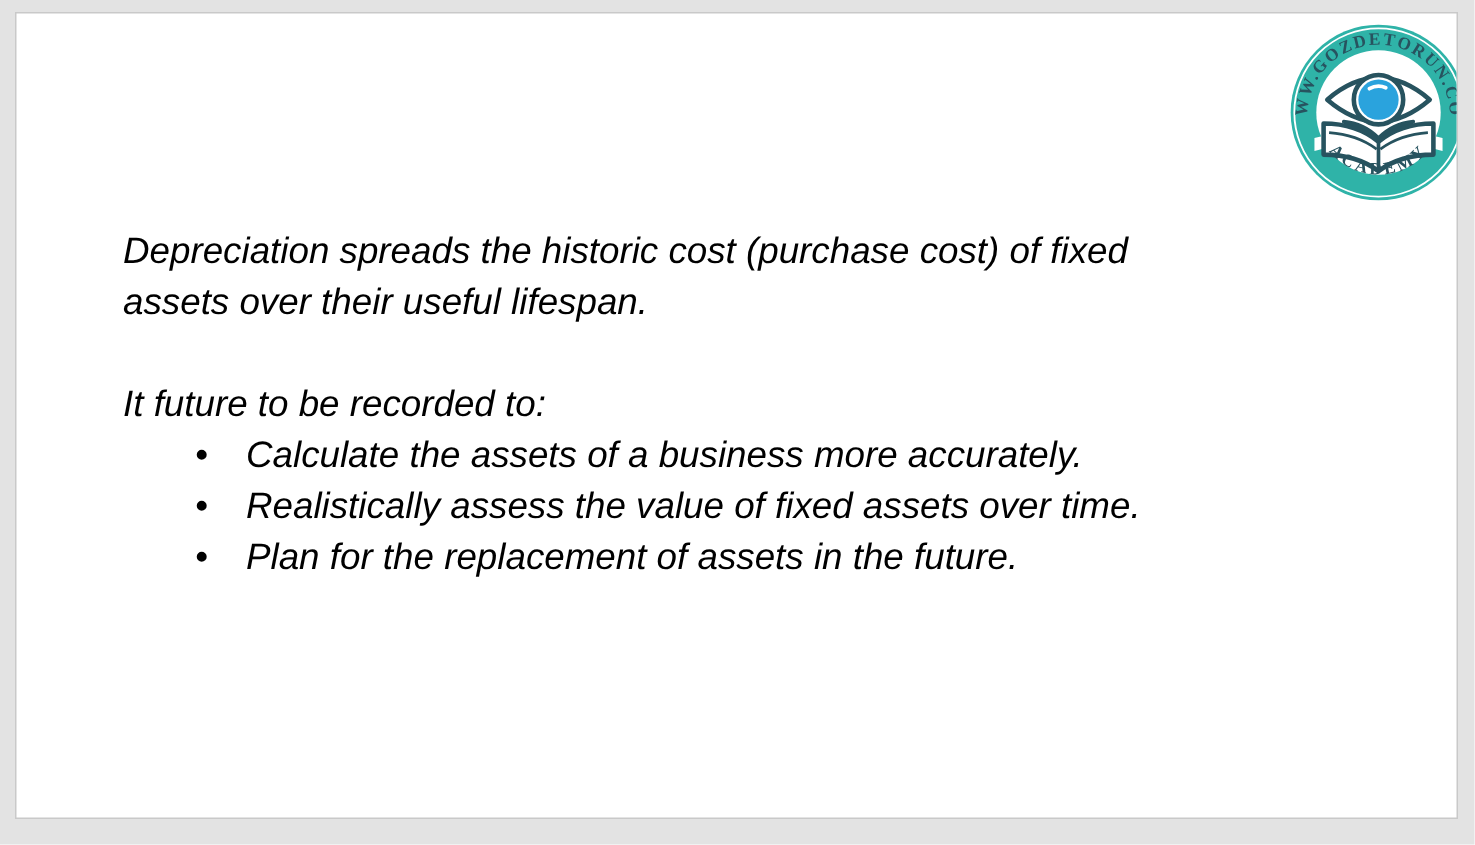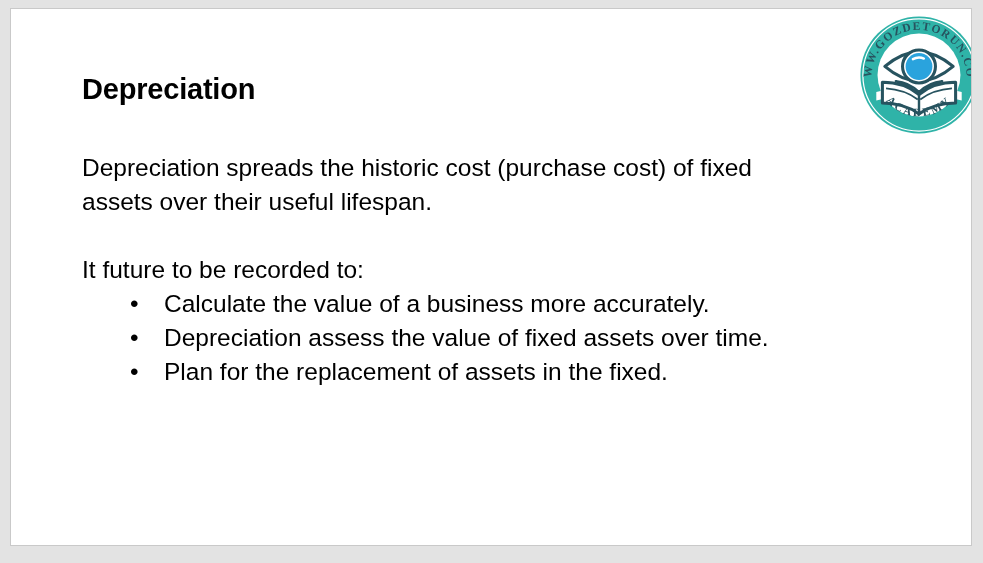--- a/index.html
+++ b/index.html
@@ -40,20 +40,21 @@
     white-space: nowrap;
   }
   .body-block {
     position: absolute;
     left: 71px;
     top: 142px;
     width: 800px;
     font-size: 24.5px;
     line-height: 34px;
     color: #000000;
+    font-style: italic;
   }
   .para {
     margin: 0 0 34px 0;
     max-width: 740px;
   }
   .lead-in {
     margin: 0;
   }
   .bullets {
     list-style: none;
@@ -86,41 +87,40 @@
     height: 122px;
   }
 </style>
 </head>
 <body>
 
 <div class="stage">
 
   <div class="slide">
 
-    <div class="slide-title">Depreciation</div>
 
     <div class="body-block">
 
       <p class="para">Depreciation spreads the historic cost (purchase cost) of fixed assets over their useful lifespan.</p>
 
 
       <p class="lead-in">It future to be recorded to:</p>
 
       <ul class="bullets">
         <li>
           <span class="dot">•</span>
-          <span>Calculate the value of a business more accurately.</span>
+          <span>Calculate the assets of a business more accurately.</span>
         </li>
         <li>
           <span class="dot">•</span>
-          <span>Depreciation assess the value of fixed assets over time.</span>
+          <span>Realistically assess the value of fixed assets over time.</span>
         </li>
         <li>
           <span class="dot">•</span>
-          <span>Plan for the replacement of assets in the fixed.</span>
+          <span>Plan for the replacement of assets in the future.</span>
         </li>
       </ul>
 
     </div>
 
     <div class="logo">
       <svg viewBox="0 0 200 200" xmlns="http://www.w3.org/2000/svg" aria-hidden="true">
         <defs>
           <path id="arcTop" d="M 22 104 A 78 78 0 0 1 178 104"></path>
           <path id="arcBottom" d="M 33 118 A 70 70 0 0 0 167 118"></path>

